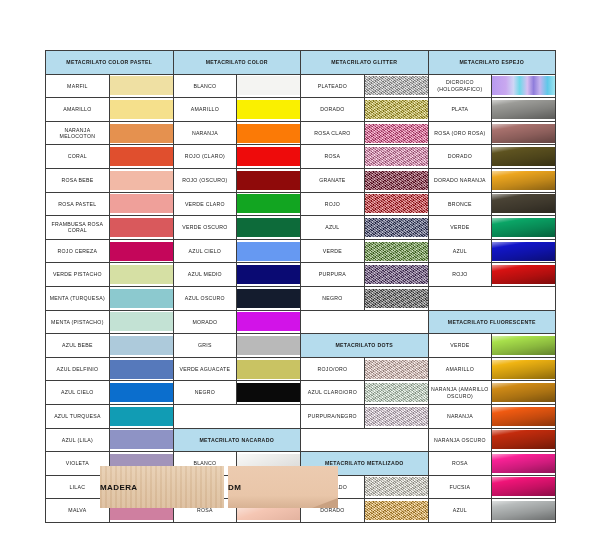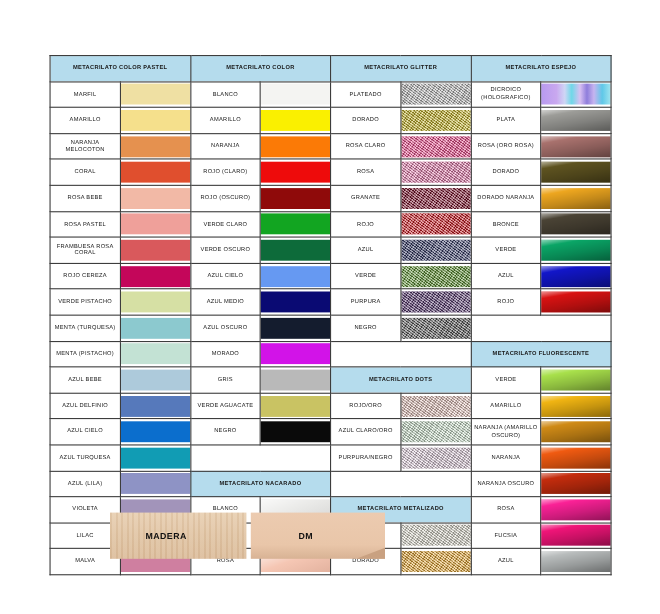--- a/index.html
+++ b/index.html
@@ -63,34 +63,34 @@
   
   .wood-row{
     position:absolute;
     left:100px; top:466px;
     width:250px; height:42px;
     display:flex;
   }
   .wood{
     position:relative;
     height:42px;
-    display:flex;align-items:center;justify-content:center;
+    display:flex;align-items:center;justify-content:flex-start;
   }
   .wood span{
     font-size:8px;font-weight:bold;color:#111;
     padding-right:22px;letter-spacing:.4px;
   }
   #madera{
     width:124px;
     background:
       repeating-linear-gradient(90deg, rgba(160,120,80,.10) 0 2px, rgba(255,255,255,.08) 2px 5px),
       linear-gradient(180deg,#e8cfb2 0%,#e2c6a6 45%,#dcbd9c 100%);
   }
   #dm{
-    width:122px;margin-left:4px;
+    width:110px;margin-left:4px;
     background:linear-gradient(180deg,#eccbb0 0%,#e9c6a9 70%,#d8b294 100%);
   }
   #dm:after{
     content:"";position:absolute;right:0;bottom:0;
     border-bottom:10px solid #c9a181;
     border-left:26px solid transparent;
   }
 </style>
 </head>
 <body>

